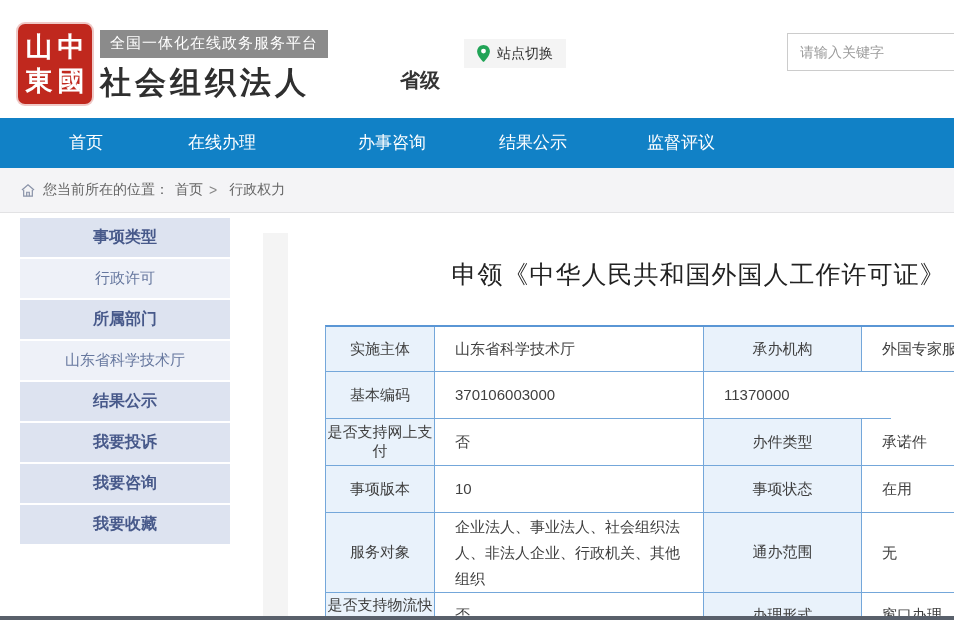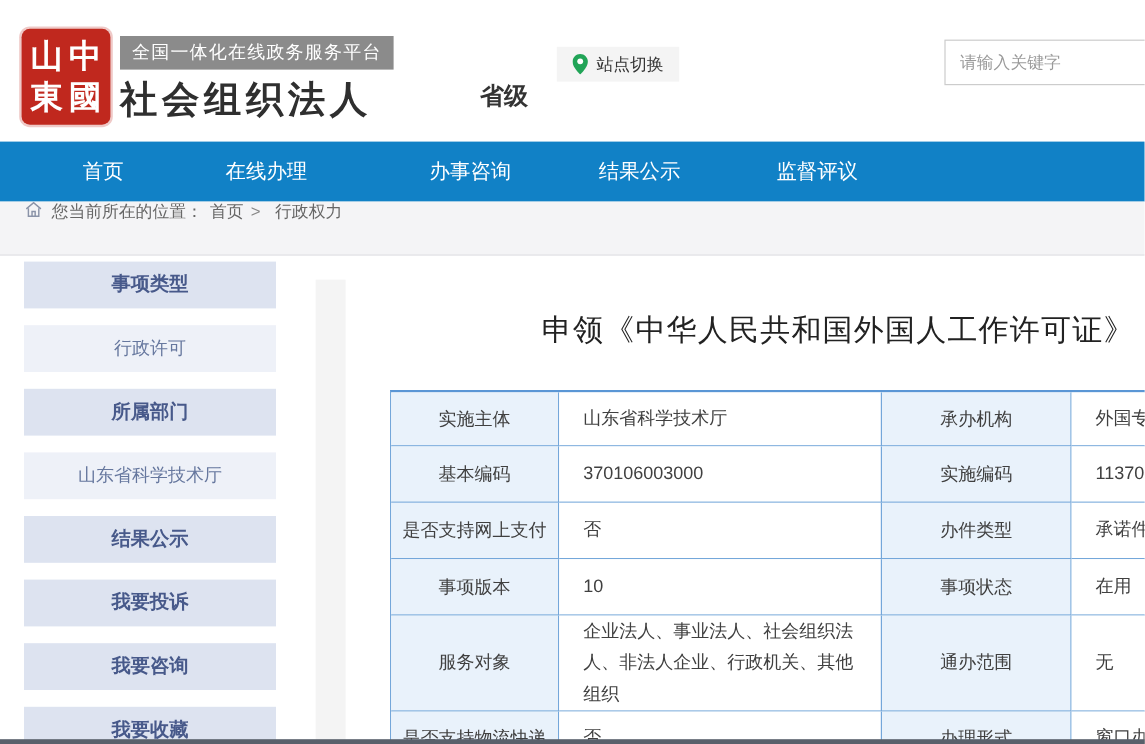--- a/index.html
+++ b/index.html
@@ -37,45 +37,45 @@
   .nav span{position:absolute;top:0;line-height:50px;color:#fff;font-size:17px;cursor:pointer;white-space:nowrap;}
   .nav span:nth-child(1){left:69px;}
   .nav span:nth-child(2){left:188px;}
   .nav span:nth-child(3){left:358px;}
   .nav span:nth-child(4){left:499px;}
   .nav span:nth-child(5){left:647px;}
   .nav span:nth-child(6){left:802px;}
 
   
   .crumb{position:absolute;left:0;top:168px;width:954px;height:45px;background:#f4f4f6;
-    border-bottom:1px solid #e2e2e4;display:flex;align-items:flex-start;font-size:14px;color:#666;}
+    border-bottom:1px solid #e2e2e4;display:flex;align-items:center;font-size:14px;color:#666;}
   .crumb .home-ic{margin:0 8px 0 21px;display:flex;align-items:center;}
   .crumb b{font-weight:normal;margin-left:6px;cursor:pointer;}
   .crumb .sep{margin:0 6px;color:#888;}
 
   
   .sidebar{position:absolute;left:20px;top:218px;width:210px;}
-  .side-item{height:39px;margin-bottom:14px;display:flex;align-items:center;justify-content:center;cursor:pointer;}
+  .side-item{height:39px;margin-bottom:2px;display:flex;align-items:center;justify-content:center;cursor:pointer;}
   .side-item.hd{background:var(--side-header-bg);color:var(--side-header-text);font-size:16px;font-weight:bold;}
   .side-item.sub{background:var(--side-sub-bg);color:var(--side-sub-text);font-size:15px;}
 
   .gray-strip{position:absolute;left:263px;top:233px;width:25px;height:387px;background:#f4f4f4;}
 
   
   .page-title{position:absolute;left:325px;top:258px;width:747px;text-align:center;
     font-size:25px;color:#222;letter-spacing:1px;white-space:nowrap;}
   .info-table{position:absolute;left:325px;top:325px;width:747px;
     border-top:2px solid var(--table-top);border-left:1px solid var(--table-border);
     border-right:1px solid var(--table-border);}
   .trow{display:flex;}
   .cell{border-right:1px solid var(--table-border);border-bottom:1px solid var(--table-border);
     display:flex;align-items:center;font-size:15px;color:#404040;}
   .cell.lab{background:var(--label-bg);justify-content:center;text-align:center;flex:none;}
   .cell.val{background:#fff;padding:0 20px;line-height:26px;flex:none;}
-  .c1{width:140px;} .c2{width:269px;} .c3{width:158px;}
+  .c1{width:109px;} .c2{width:269px;} .c3{width:158px;}
   .c4{width:187px;border-right:none;padding:0 10px;}
   .r1{height:45px;} .r2,.r3,.r4{height:47px;} .r5{height:80px;} .r6{height:45px;}
 
   .bottombar{position:absolute;left:0;top:616px;width:954px;height:4px;background:var(--bottombar);z-index:5;}
 </style>
 </head>
 <body>
 
 <div class="viewport">
 
@@ -143,21 +143,20 @@
   <div class="info-table">
     <div class="trow">
       <div class="cell lab c1 r1">实施主体</div>
       <div class="cell val c2 r1">山东省科学技术厅</div>
       <div class="cell lab c3 r1">承办机构</div>
       <div class="cell val c4 r1">外国专家服</div>
     </div>
     <div class="trow">
       <div class="cell lab c1 r2">基本编码</div>
       <div class="cell val c2 r2">370106003000</div>
-      <div class="cell lab c3 r2">实施编码</div>
       <div class="cell val c4 r2">11370000</div>
     </div>
     <div class="trow">
       <div class="cell lab c1 r3">是否支持网上支付</div>
       <div class="cell val c2 r3">否</div>
       <div class="cell lab c3 r3">办件类型</div>
       <div class="cell val c4 r3">承诺件</div>
     </div>
     <div class="trow">
       <div class="cell lab c1 r4">事项版本</div>

